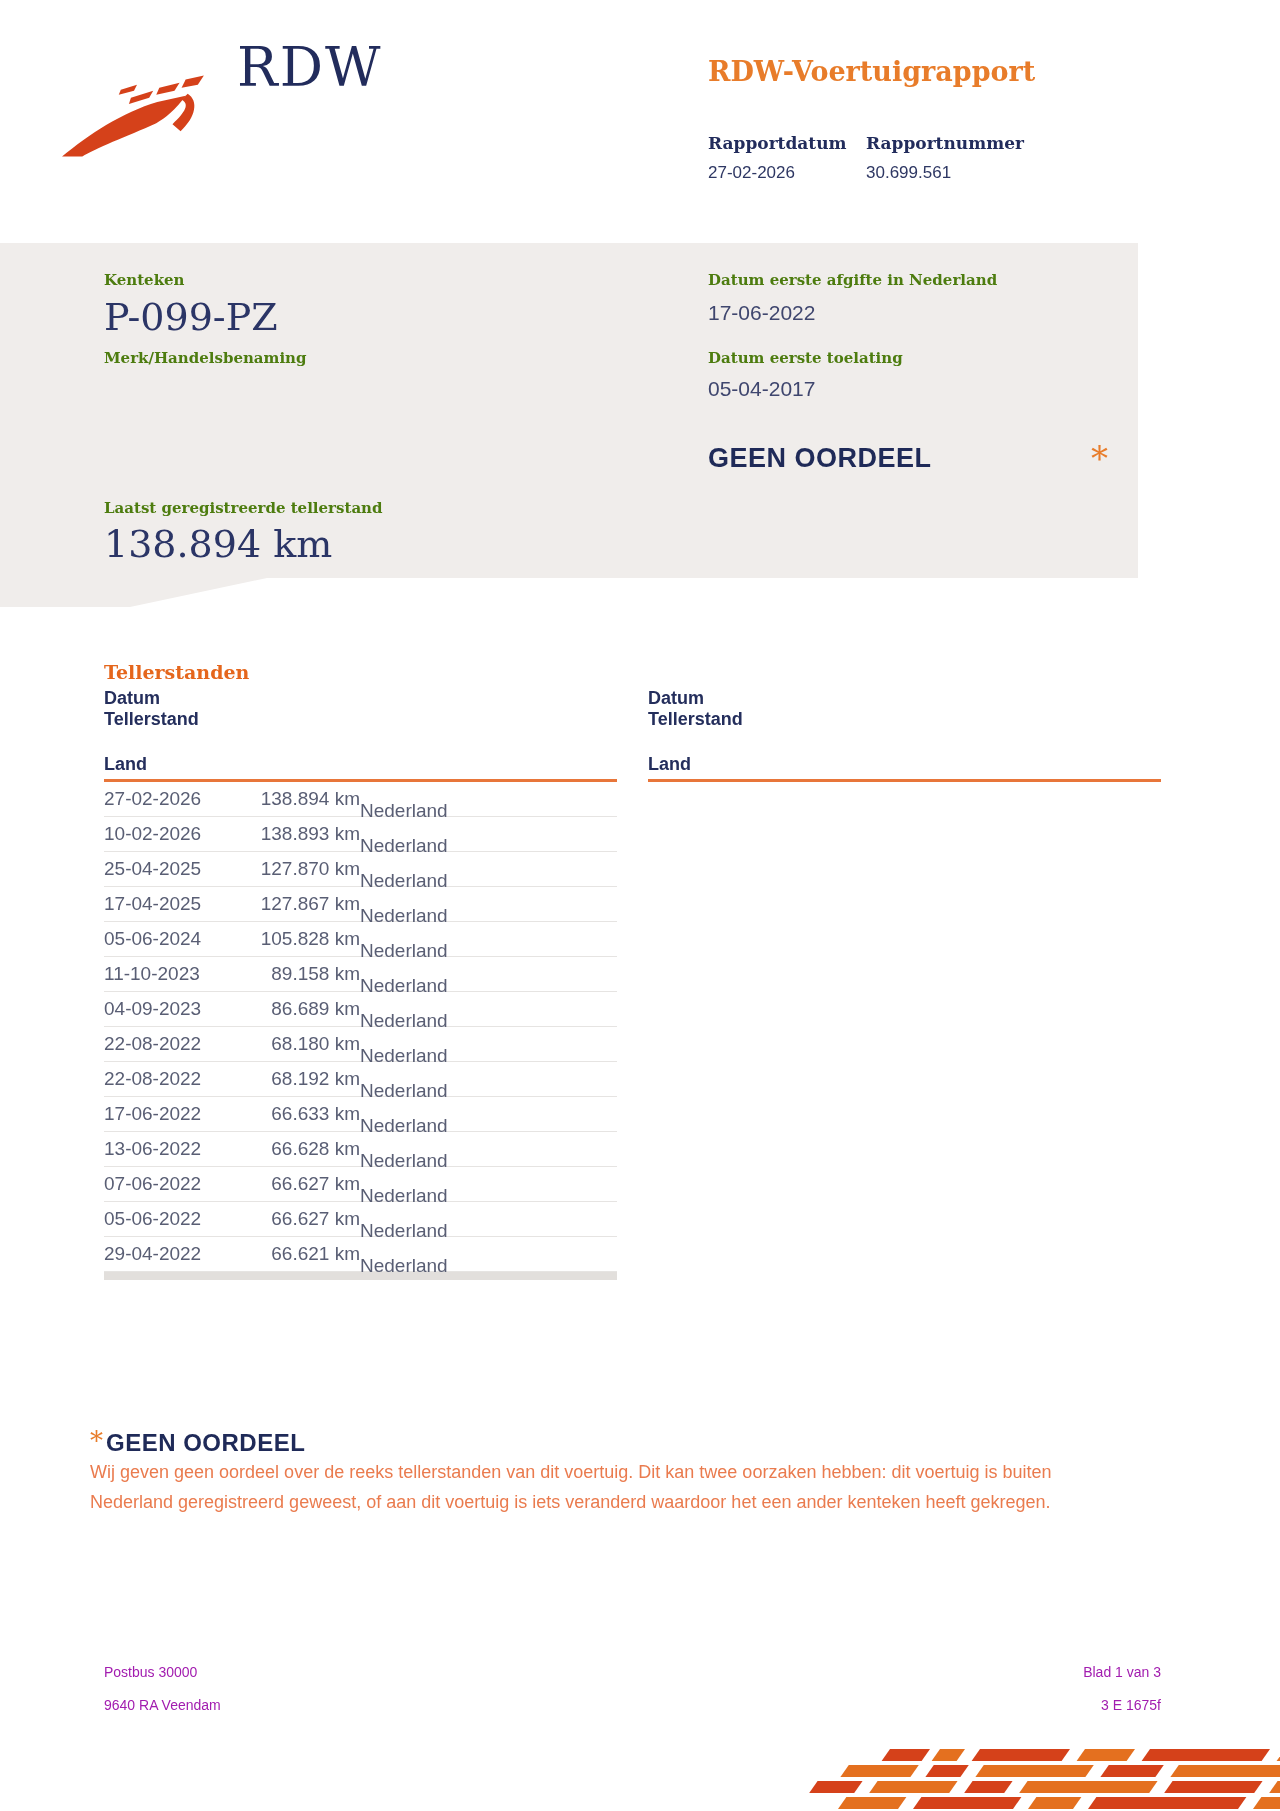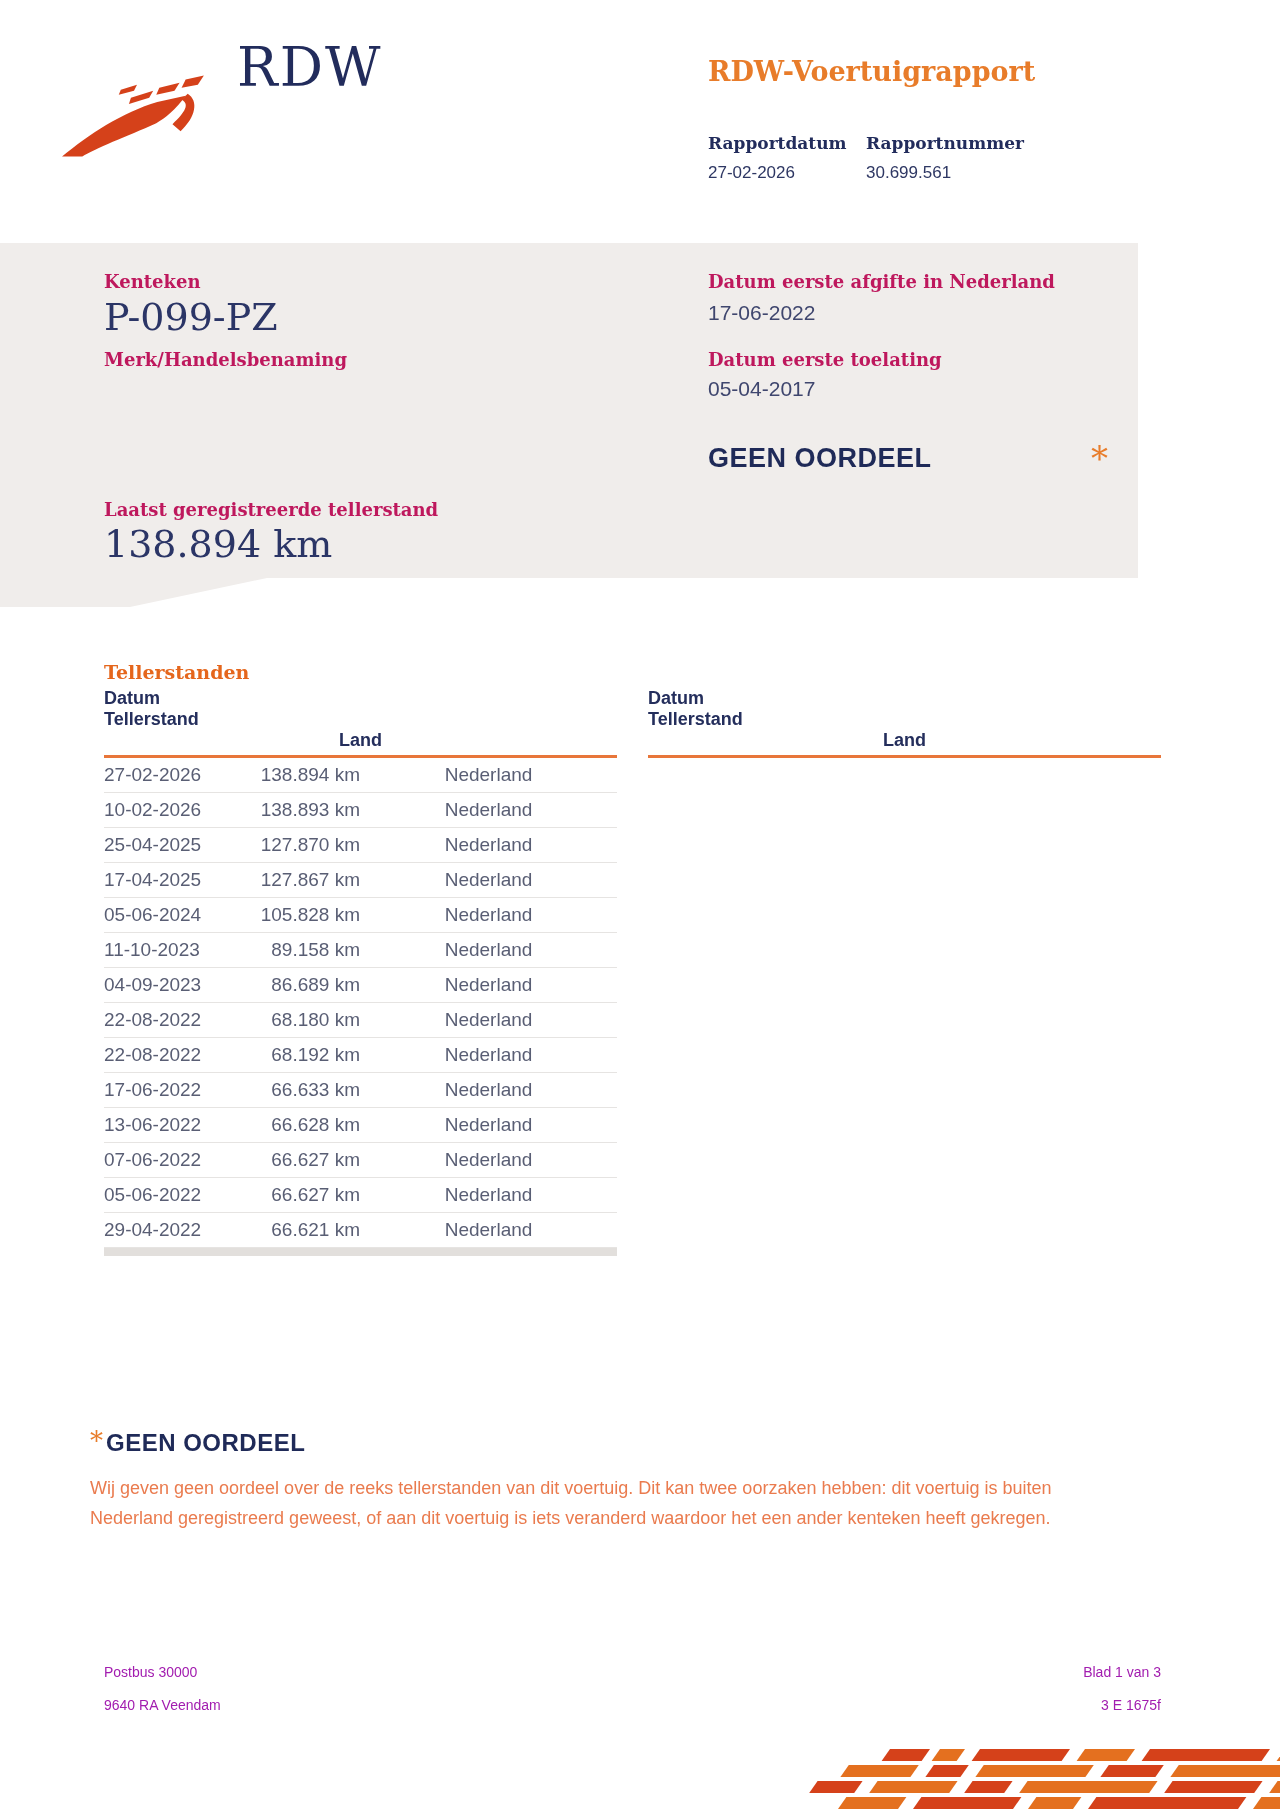--- a/index.html
+++ b/index.html
@@ -15,21 +15,21 @@
   .meta{position:absolute;left:708px;top:133px;display:flex;}
   .meta-col{width:158px;}
   .meta-col + .meta-col{width:auto;}
   .meta-label{font-family:"DejaVu Serif",serif;font-weight:bold;font-size:17px;color:#222c5c;}
   .meta-value{margin-top:10px;font-size:17px;color:#2e3763;}
 
   
   .panel{position:absolute;left:0;top:243px;width:1138px;height:364px;background:#f0edeb;
          clip-path:polygon(0 0,1138px 0,1138px 335px,267px 335px,130px 364px,0 364px);}
   .panel .lbl{position:absolute;font-family:"DejaVu Serif",serif;font-weight:bold;
-              font-size:18px;color:#be185d;}
+              font-size:15px;color:#4d7c0f;}
   .panel .bigval{position:absolute;font-family:"DejaVu Serif",serif;font-size:38px;
                  color:#2b3566;}
   .panel .dateval{position:absolute;font-size:21px;color:#3f466e;}
   .lbl-kenteken{left:104px;top:28px;}
   .val-kenteken{left:104px;top:52px;}
   .lbl-merk{left:104px;top:106px;}
   .val-merk{left:104px;top:128px;width:380px;line-height:47px;}
   .lbl-tell{left:104px;top:256px;}
   .val-tell{left:104px;top:279px;}
   .lbl-afgifte{left:708px;top:28px;}
@@ -44,33 +44,33 @@
   
   .section-title{position:absolute;left:104px;top:661px;font-family:"DejaVu Serif",serif;
                  font-weight:bold;font-size:19px;color:#e5661c;}
   .mtable{position:absolute;top:688px;width:513px;}
   .mtable.t1{left:104px;}
   .mtable.t2{left:648px;}
   .thead{display:flex;padding-bottom:4px;border-bottom:3px solid #e8763a;
          font-size:18px;font-weight:bold;color:#242e5c;flex-direction:column;}
   .col-datum{width:156px;text-align:left;}
   .col-tell{width:100px;text-align:left;}
-  .col-land{flex:1;text-align:center;}
+  .col-land{flex:1;text-align:left;margin-top:24px;}
   .tbody{border-bottom:8px solid #e2dfdc;}
   .trow{display:flex;height:35px;align-items:center;box-sizing:border-box;
         border-bottom:1px solid #e6e4e2;font-size:19px;color:#595e74;}
   .trow .col-tell{text-align:right;}
 
   
   .note{position:absolute;left:90px;top:1429px;width:990px;}
   .note-head{display:flex;align-items:flex-start;}
   .note-mark{font-family:"DejaVu Serif",serif;font-size:26px;line-height:24px;color:#e87c2a;
              margin-right:3px;}
   .note-title{font-size:24px;font-weight:bold;letter-spacing:0.5px;color:#1f2a58;}
-  .note-text{margin-top:16px;font-size:18px;line-height:30px;color:#ea7b4e;}
+  .note-text{font-size:18px;line-height:30px;color:#ea7b4e;}
 
   
   .footer{position:absolute;left:104px;top:1664px;width:1057px;display:flex;
           font-size:14px;color:#a21caf;}
   .footer .fcol{width:286px;}
   .footer .fcol.f3{margin-left:auto;width:auto;text-align:right;}
   .footer p{margin:0 0 17px 0;}
 
   
   .footer-graphic{position:absolute;right:0;bottom:0;width:540px;height:62px;overflow:hidden;}

